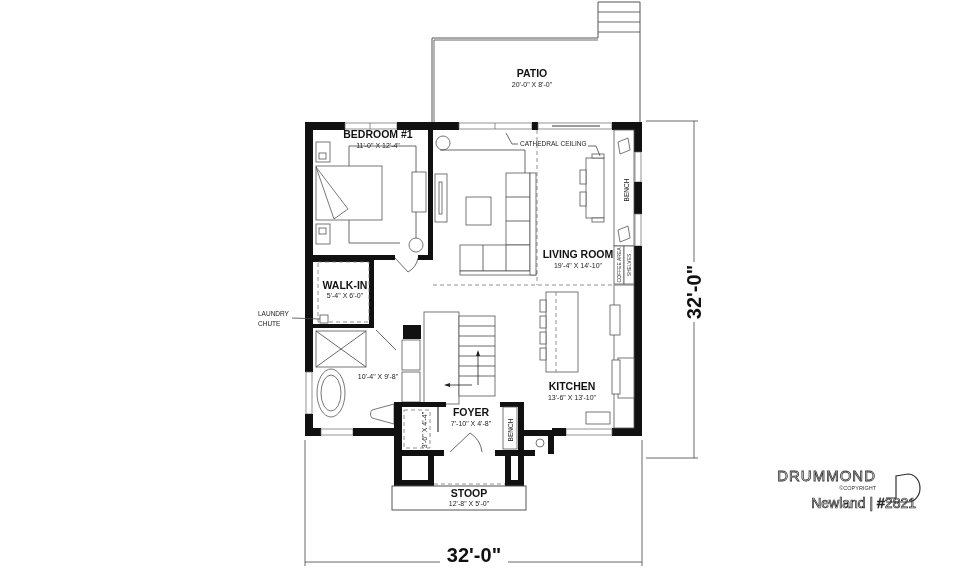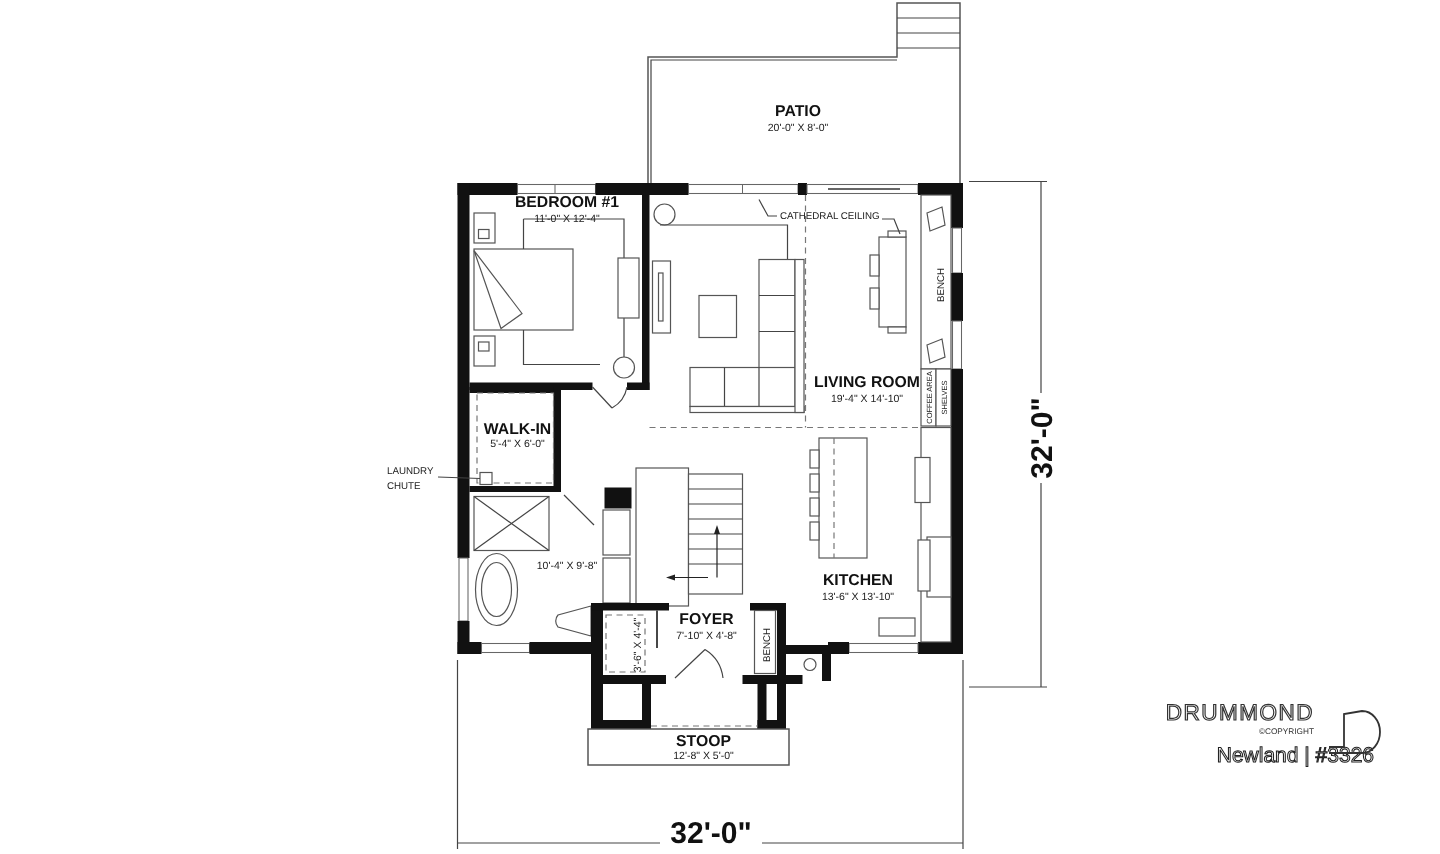--- a/index.html
+++ b/index.html
@@ -251,17 +251,17 @@
     <line x1="646" y1="458" x2="698" y2="458" class="thin2"></line>
     <line x1="694" y1="121" x2="694" y2="262" class="thin2"></line>
     <line x1="694" y1="322" x2="694" y2="458" class="thin2"></line>
     <text transform="translate(694,292) rotate(-90)" text-anchor="middle" dy="7" class="overall">32'-0"</text>
   </g>
 </svg>
 
 <div class="brand">
   <div class="brand-line1" style="padding-right:40px;">DRUMMOND</div>
   <div class="brand-copy">©COPYRIGHT</div>
-  <div class="brand-name">Newland | #3326</div>
+  <div class="brand-name">Newland | #2821</div>
   <svg class="brand-logo" viewBox="0 0 40 34">
     <path d="M4 28 L14 28 L14 6 L26 4 A12 14 0 0 1 26 32 L4 32" fill="none" stroke="#333" stroke-width="1.2"></path>
   </svg>
 </div>
 
 </body></html>

